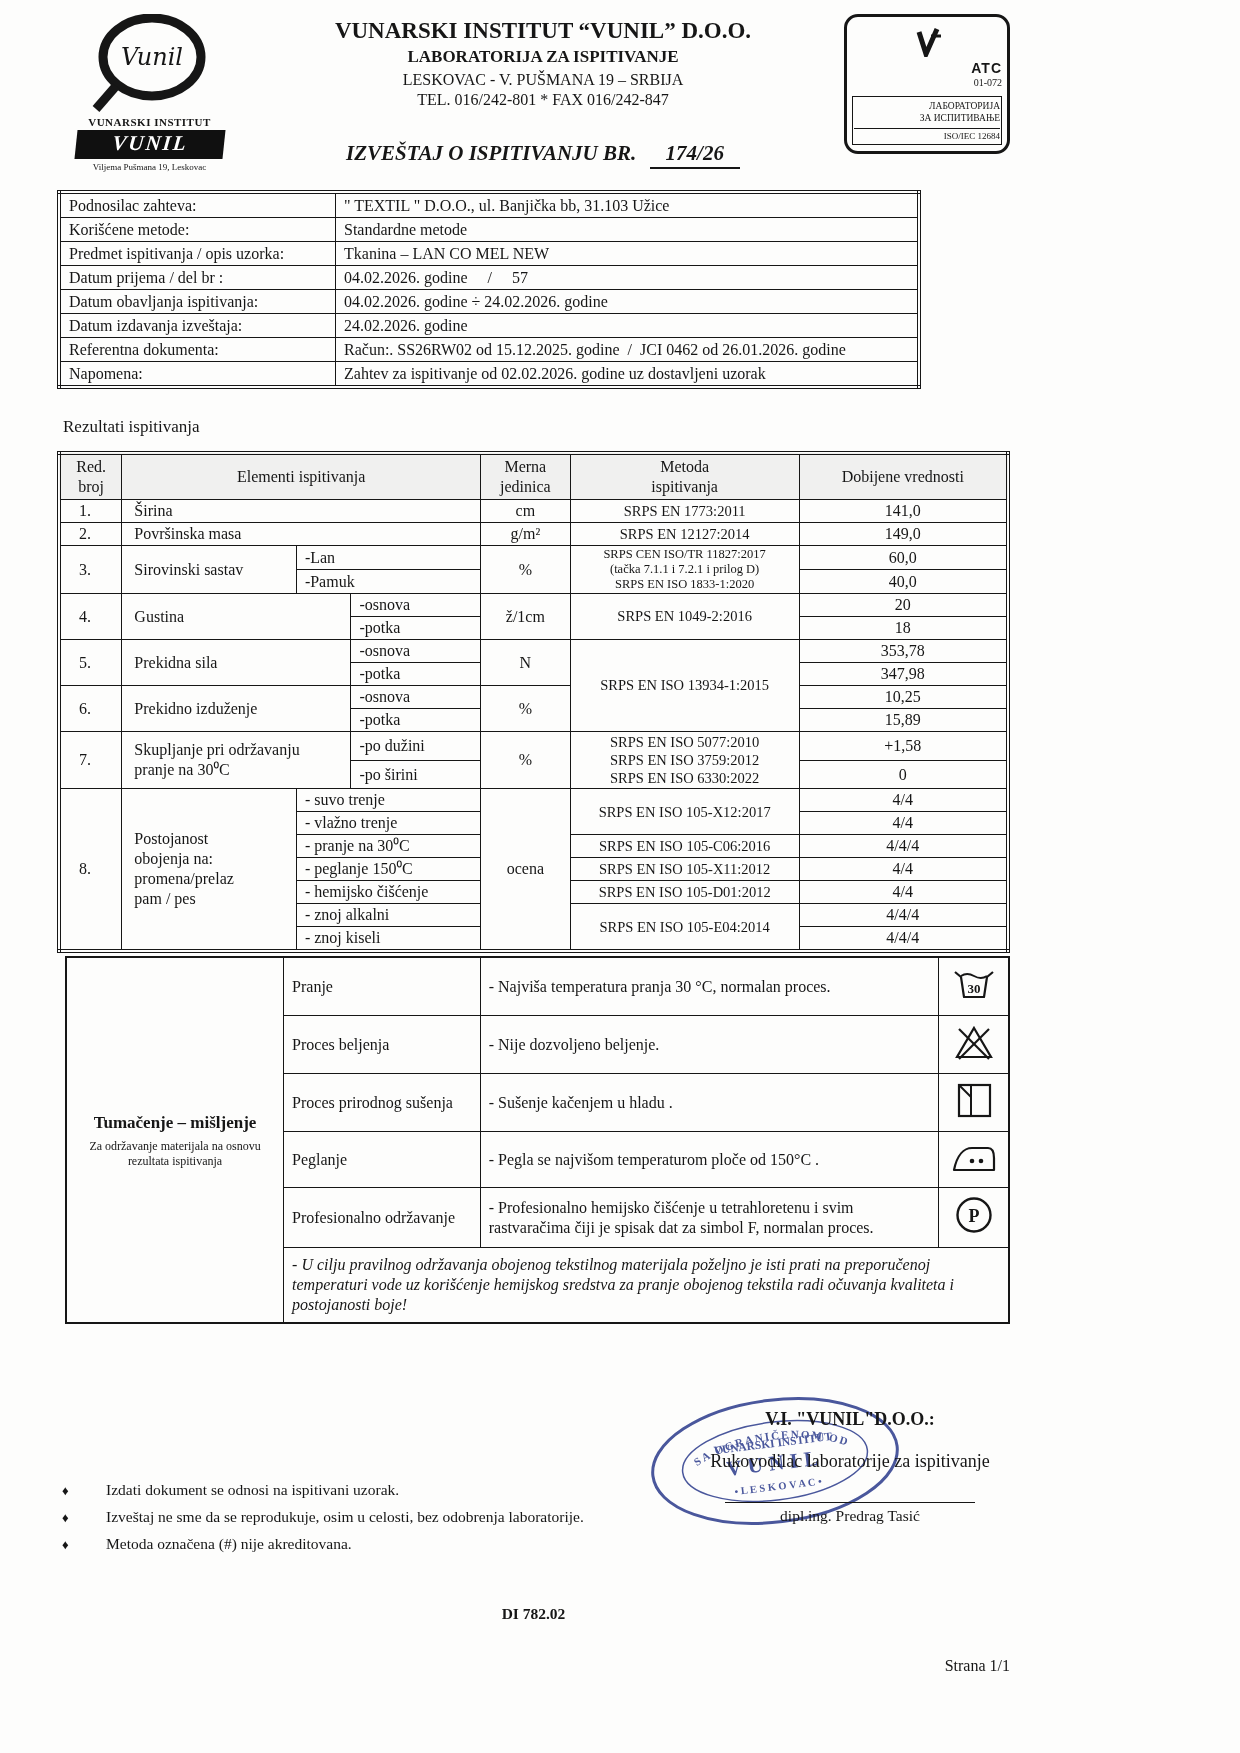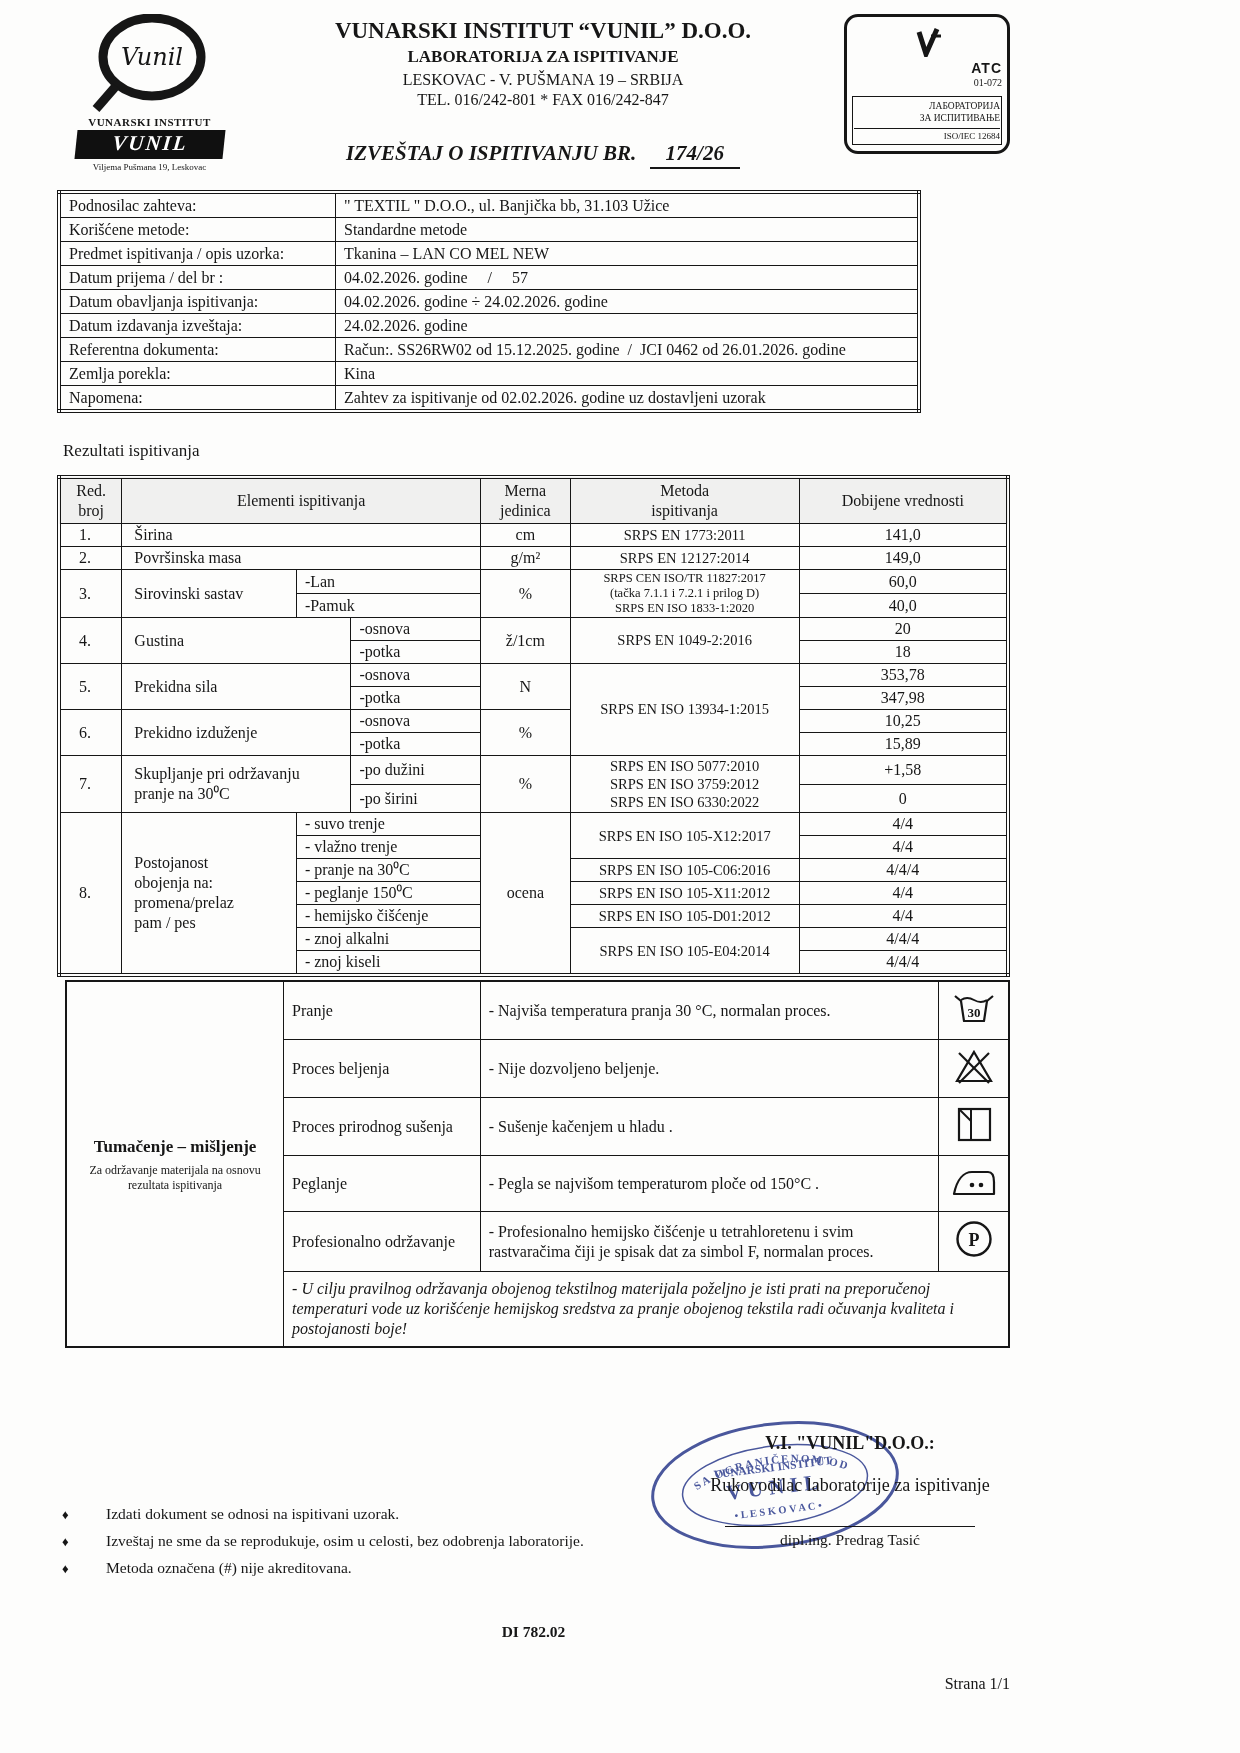--- a/index.html
+++ b/index.html
@@ -64,21 +64,21 @@
   .sig-right{position:absolute;right:0;top:10px;width:320px;text-align:center}
   .sig-company{font-size:18px;font-weight:bold}
   .sig-role{font-size:18px;margin-top:21px}
   .sig-line{border-bottom:1.5px solid #161616;width:250px;margin:30px auto 0}
   .sig-name{font-size:15.5px;margin-top:4px}
   .stamp{position:absolute;left:588px;top:-4px;transform:rotate(-7deg);opacity:.85}
   .footnotes{position:absolute;left:0;top:82px;width:640px}
   .fn-row{display:flex;align-items:baseline;margin-bottom:9px}
   .fn-bullet{width:14px;margin:0 30px 0 5px;font-size:13px}
   .fn-text{font-size:15.5px}
-  .doc-code{text-align:center;font-weight:bold;font-size:15.5px;margin-top:0}
+  .doc-code{text-align:center;font-weight:bold;font-size:15.5px;margin-top:6px}
   .page-no{text-align:right;font-size:16px;margin-top:34px}
 </style>
 </head>
 <body>
 
 <div class="page">
 
   <div class="header">
     <div class="logo-block">
       <svg class="logo-q" width="118" height="98" viewBox="0 0 118 98">
@@ -140,24 +140,20 @@
           <td class="ilabel">Datum obavljanja ispitivanja:</td>
           <td class="pre">04.02.2026. godine ÷ 24.02.2026. godine</td>
         </tr>
       <tr>
           <td class="ilabel">Datum izdavanja izveštaja:</td>
           <td class="pre">24.02.2026. godine</td>
         </tr>
       <tr>
           <td class="ilabel">Referentna dokumenta:</td>
           <td class="pre">Račun:. SS26RW02 od 15.12.2025. godine  /  JCI 0462 od 26.01.2026. godine</td>
-        </tr>
-      <tr>
-          <td class="ilabel">Zemlja porekla:</td>
-          <td class="pre">Kina</td>
         </tr>
       <tr>
           <td class="ilabel">Napomena:</td>
           <td class="pre">Zahtev za ispitivanje od 02.02.2026. godine uz dostavljeni uzorak</td>
         </tr>
     </tbody>
   </table>
 
   <div class="results-title">Rezultati ispitivanja</div>
 

